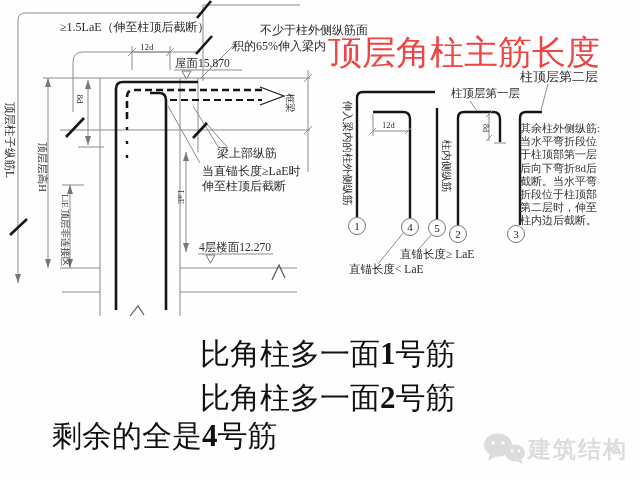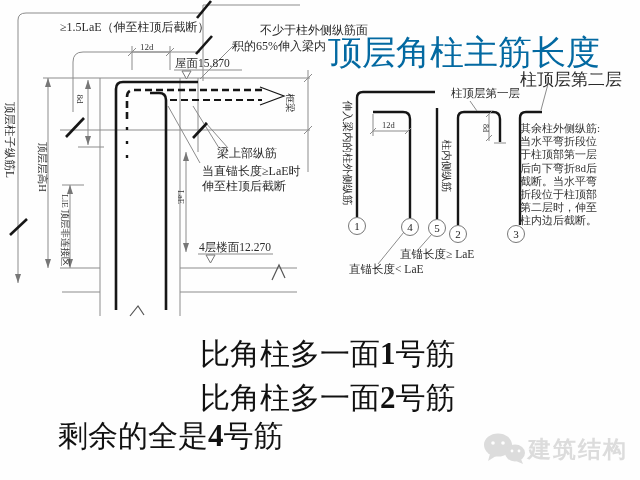--- a/index.html
+++ b/index.html
@@ -3,21 +3,21 @@
 <meta charset="utf-8">
 <style>
   html,body{margin:0;padding:0;background:#ffffff;}
   .stage{position:relative;width:640px;height:480px;background:#fefefe;overflow:hidden;
          font-family:"Liberation Serif","DejaVu Serif",serif;color:#222;}
   .abs{position:absolute;white-space:nowrap;}
   .ann{font-size:12px;color:#2b2b2b;}
   .dim{font-size:9px;color:#333;}
   .rot{transform:rotate(90deg);transform-origin:center;text-align:center;height:14px;line-height:14px;}
   .lvl{font-size:11.5px;color:#2b2b2b;}
-  .title{font-size:34px;letter-spacing:0px;color:#0369a1;}
+  .title{font-size:34px;letter-spacing:0px;color:#ef4444;}
   .circle-num{font-size:11px;width:12px;text-align:center;color:#222;}
   .note-block{font-size:11px;line-height:13.2px;color:#333;}
   .big-note{font-size:30px;color:#111;}
   .big-note .num{font-weight:bold;font-size:31px;}
   .wm{color:#dcdcdc;font-size:23px;font-weight:bold;letter-spacing:2px;}
   svg{position:absolute;left:0;top:0;}
 </style>
 </head>
 <body>
 
@@ -160,21 +160,21 @@
   <div class="abs dim rot" style="left:172px;top:190px;width:18px;font-size:8.5px;">LaE</div>
   <div class="abs ann rot" style="left:-37px;top:133px;width:94px;font-size:11.5px;">顶层柱子纵筋L</div>
   <div class="abs ann rot" style="left:12px;top:160px;width:60px;font-size:10.5px;">顶层层高H</div>
   <div class="abs dim rot" style="left:55px;top:194px;width:20px;">LlE</div>
   <div class="abs dim rot" style="left:34px;top:231px;width:62px;font-size:9.5px;">顶层非连接区</div>
   <div class="abs dim rot" style="left:279px;top:96px;width:22px;font-size:9.5px;">框梁</div>
 
   <div class="abs ann rot" style="left:294px;top:146px;width:105px;font-size:10.5px;">伸入梁内的柱外侧纵筋</div>
   <div class="abs ann rot" style="left:419px;top:159px;width:53px;font-size:10.5px;">柱内侧纵筋</div>
   <div class="abs ann" style="left:451px;top:86px;font-size:11.5px;">柱顶层第一层</div>
-  <div class="abs ann" style="left:520px;top:68px;font-size:17px;">柱顶层第二层</div>
+  <div class="abs ann" style="left:520px;top:68px;font-size:13px;">柱顶层第二层</div>
   <div class="abs dim" style="left:382px;top:120px;font-size:8.5px;">12d</div>
   <div class="abs dim rot" style="left:475px;top:121px;width:20px;font-size:8px;">8d</div>
   <div class="abs ann" style="left:400px;top:247px;font-size:11.5px;">直锚长度≥ LaE</div>
   <div class="abs ann" style="left:349px;top:262px;font-size:11.5px;">直锚长度&lt; LaE</div>
 
   <div class="abs circle-num" style="left:351px;top:220px;">1</div>
   <div class="abs circle-num" style="left:404px;top:221px;">4</div>
   <div class="abs circle-num" style="left:431px;top:222px;">5</div>
   <div class="abs circle-num" style="left:452px;top:228px;">2</div>
   <div class="abs circle-num" style="left:510px;top:228px;">3</div>
@@ -189,21 +189,21 @@
     <div>第二层时，伸至</div>
     <div>柱内边后截断。</div>
   </div>
 
   <div class="abs big-note" style="left:200px;top:334px;">
     <span>比角柱多一面</span><span class="num">1</span><span>号筋</span>
   </div>
   <div class="abs big-note" style="left:200px;top:378px;">
     <span>比角柱多一面</span><span class="num">2</span><span>号筋</span>
   </div>
-  <div class="abs big-note" style="left:58px;top:416px;">
+  <div class="abs big-note" style="left:52px;top:416px;">
     <span>剩余的全是</span><span class="num">4</span><span>号筋</span>
   </div>
 
   <div class="abs" style="left:482px;top:432px;display:flex;align-items:center;">
     <svg width="46" height="34" viewBox="0 0 46 34" style="position:static;">
       <g fill="#dcdcdc">
         <ellipse cx="16" cy="13" rx="14" ry="11.5"></ellipse>
         <path d="M8 22 L6 29 L14 24 Z"></path>
         <ellipse cx="33" cy="21" rx="10" ry="8.5"></ellipse>
         <path d="M39 27 L41 32 L34 29 Z"></path>

